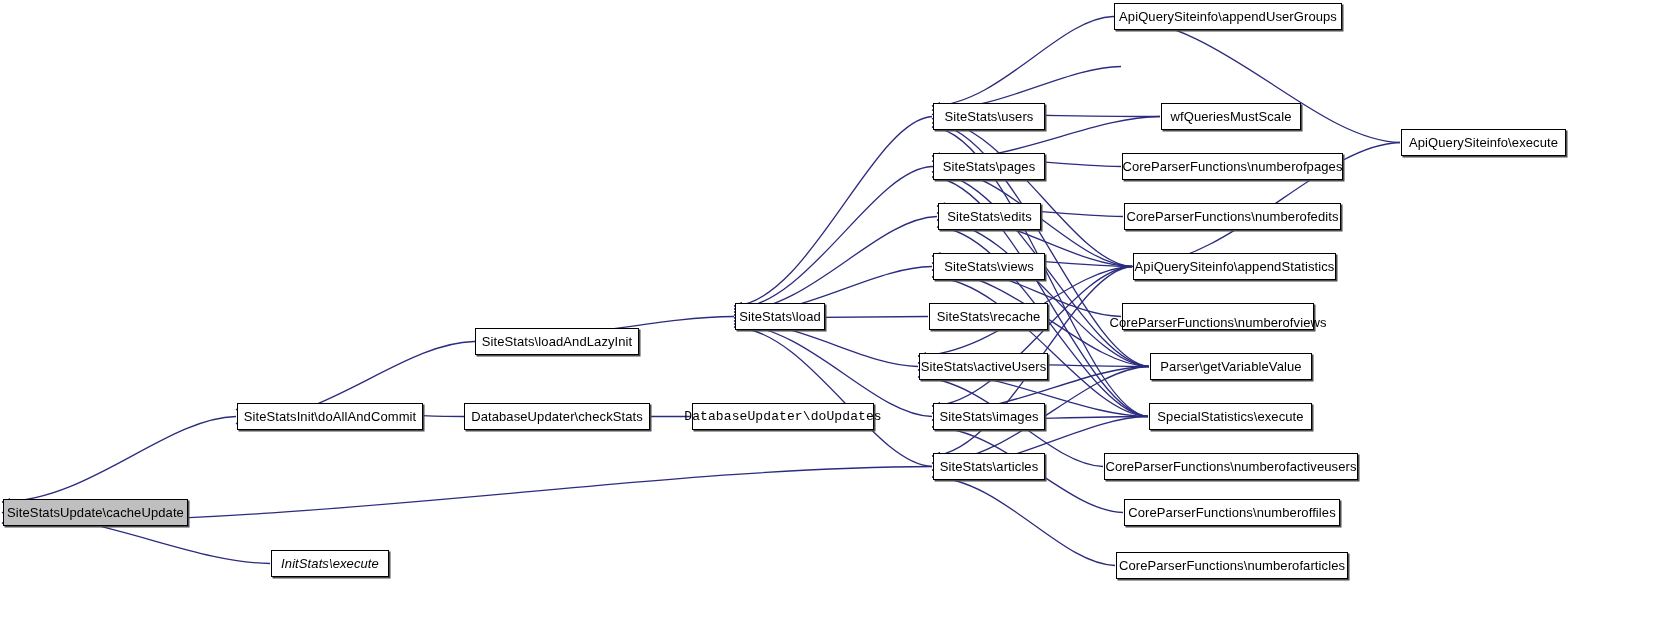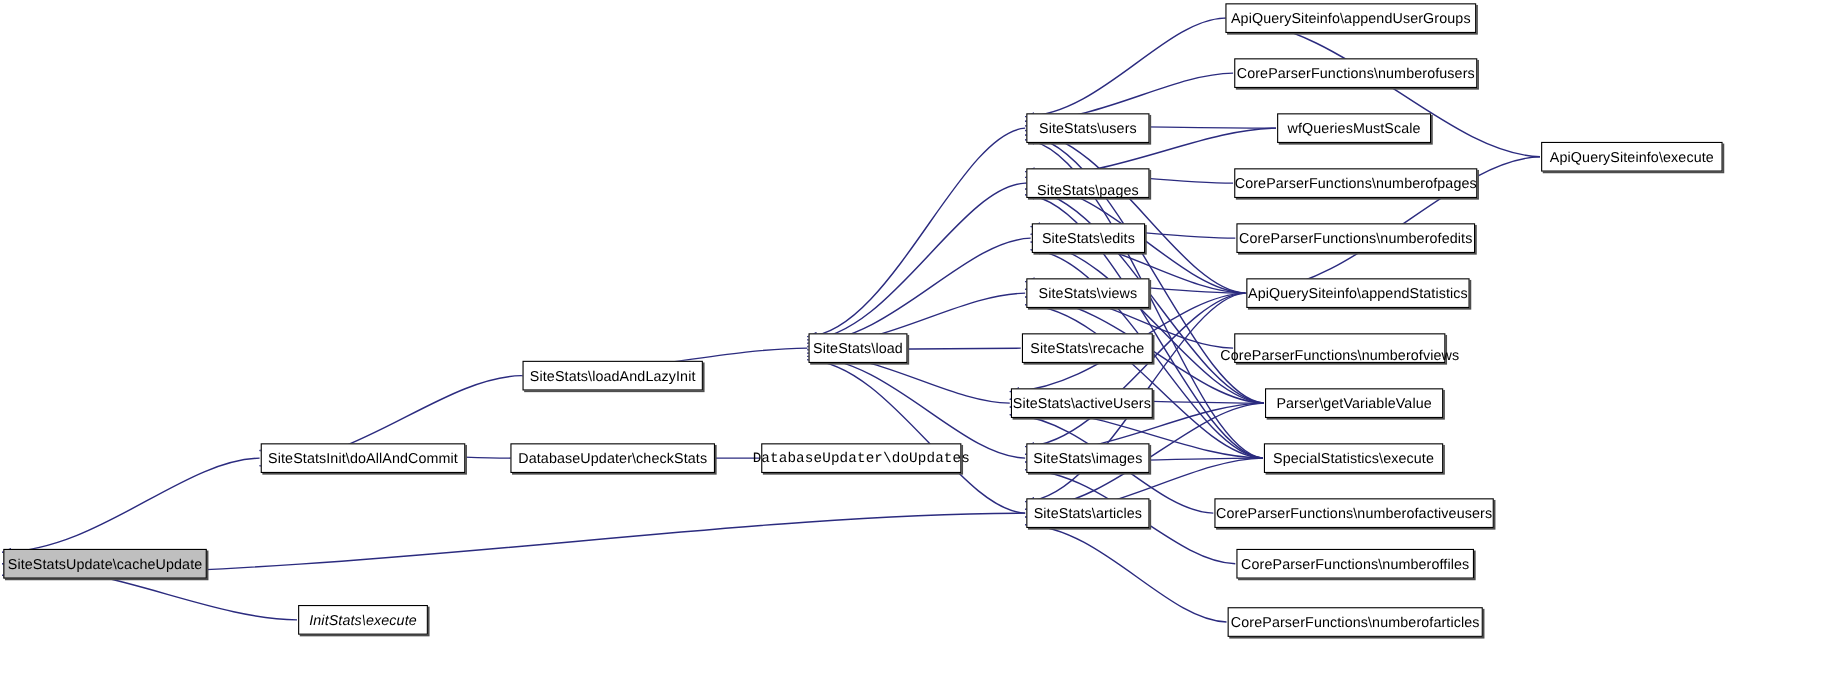--- a/index.html
+++ b/index.html
@@ -133,21 +133,21 @@
       </div>
       <div class="node" style="left: 475px; top: 328px; width: 164px;">
         <span class="node-label">SiteStats\loadAndLazyInit</span>
       </div>
       <div class="node" style="left: 735px; top: 303px; width: 90px;">
         <span class="node-label">SiteStats\load</span>
       </div>
       <div class="node" style="left: 933px; top: 103px; width: 112px;">
         <span class="node-label">SiteStats\users</span>
       </div>
-      <div class="node" style="left: 933px; top: 153px; width: 112px; align-items: flex-end;">
+      <div class="node" style="left: 933px; top: 153px; width: 112px;">
         <span class="node-label">SiteStats\pages</span>
       </div>
       <div class="node" style="left: 938px; top: 203px; width: 103px;">
         <span class="node-label">SiteStats\edits</span>
       </div>
       <div class="node" style="left: 933px; top: 253px; width: 112px;">
         <span class="node-label">SiteStats\views</span>
       </div>
       <div class="node" style="left: 929px; top: 303px; width: 119px;">
         <span class="node-label">SiteStats\recache</span>
@@ -156,23 +156,20 @@
         <span class="node-label">SiteStats\activeUsers</span>
       </div>
       <div class="node" style="left: 933px; top: 403px; width: 112px;">
         <span class="node-label">SiteStats\images</span>
       </div>
       <div class="node" style="left: 933px; top: 453px; width: 112px;">
         <span class="node-label">SiteStats\articles</span>
       </div>
       <div class="node" style="left: 1114px; top: 3px; width: 228px;">
         <span class="node-label">ApiQuerySiteinfo\appendUserGroups</span>
-      </div>
-      <div class="node" style="left: 1122px; top: 53px; width: 221px;">
-        <span class="node-label">CoreParserFunctions\numberofusers</span>
       </div>
       <div class="node" style="left: 1161px; top: 103px; width: 140px;">
         <span class="node-label">wfQueriesMustScale</span>
       </div>
       <div class="node" style="left: 1122px; top: 153px; width: 221px;">
         <span class="node-label">CoreParserFunctions\numberofpages</span>
       </div>
       <div class="node" style="left: 1124px; top: 203px; width: 217px;">
         <span class="node-label">CoreParserFunctions\numberofedits</span>
       </div>

